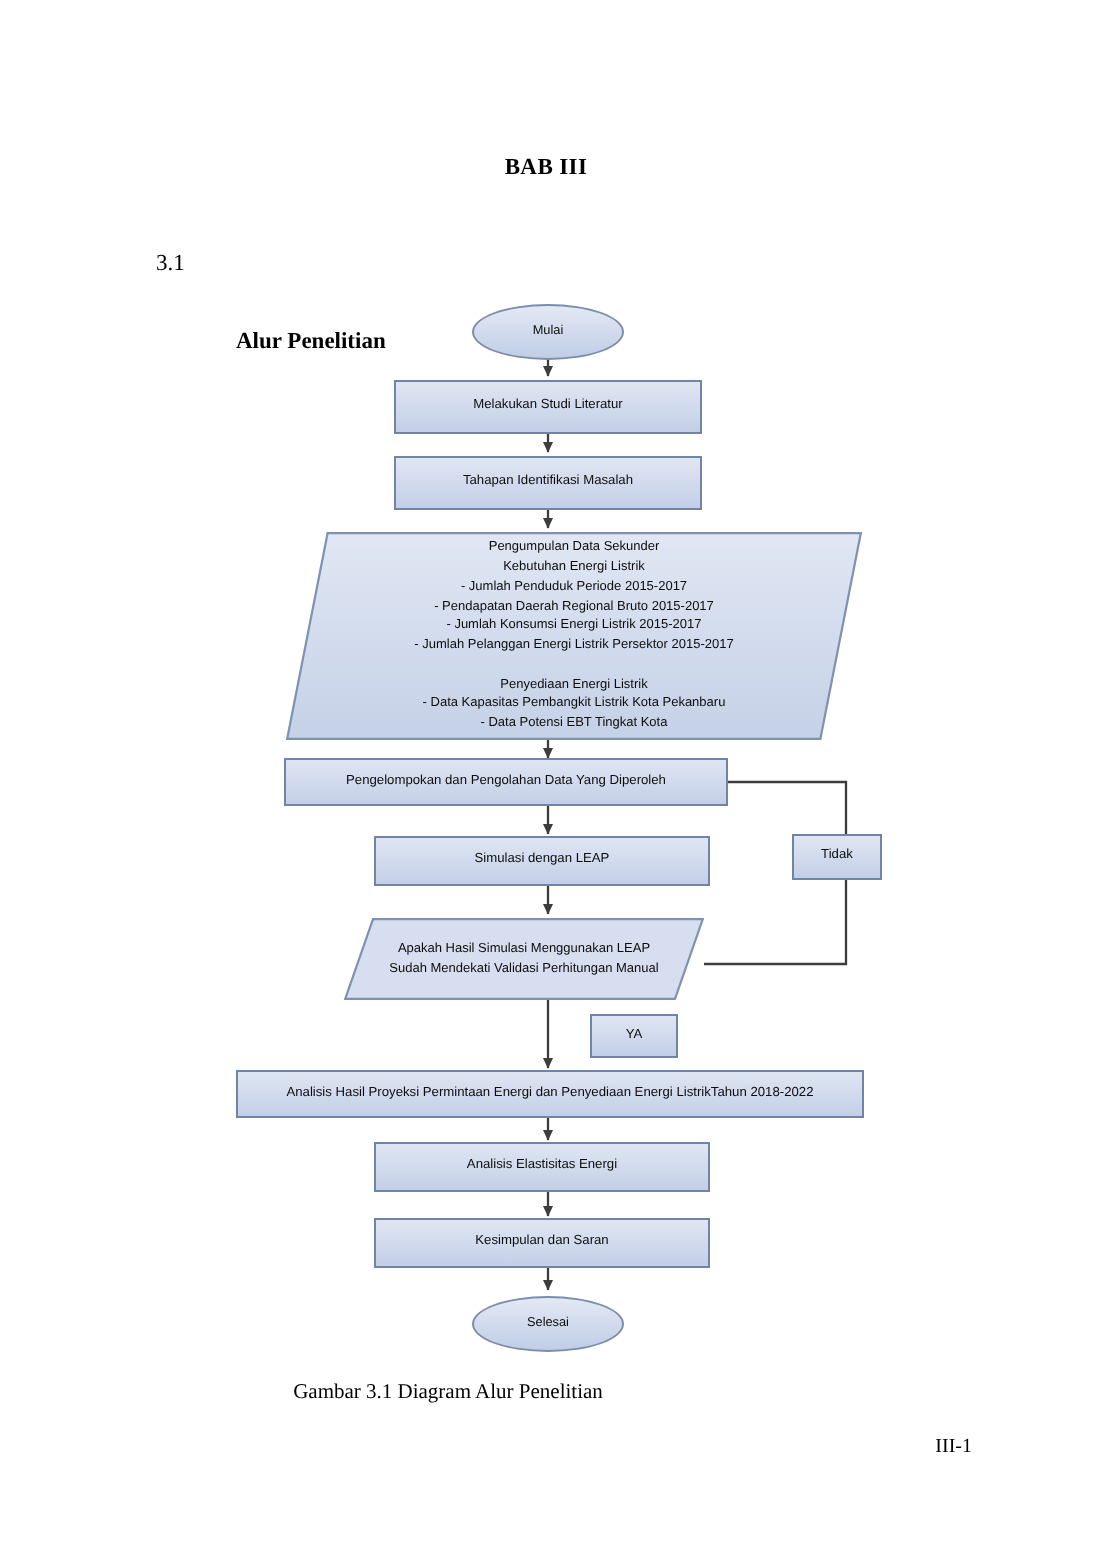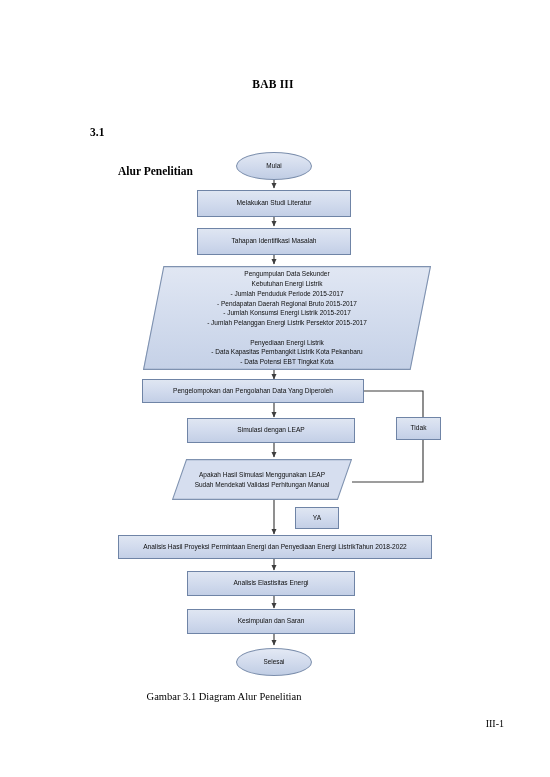--- a/index.html
+++ b/index.html
@@ -32,24 +32,24 @@
     text-align: center;
     font-weight: bold;
     font-family: "Liberation Serif", "DejaVu Serif", serif;
     letter-spacing: 0.2px;
   }
   #chapter-label { top: 78px; font-size: 11.5px; }
   #chapter-title { top: 101px; font-size: 11.5px; }
 
   #section-number {
     position: absolute;
-    left: 90px;
+    left: 78px;
     top: 126px;
     font-size: 11.5px;
-    font-weight: bold;
+    font-weight: normal;
   }
   #section-title {
     position: absolute;
     left: 118px;
     top: 126px;
     font-size: 11.5px;
     font-weight: bold;
     margin-top: 39px;
   }
 
@@ -135,21 +135,21 @@
     position: absolute;
     left: 0;
     top: 691px;
     width: 448px;
     text-align: center;
     font-size: 10.5px;
     font-family: "Liberation Serif", "DejaVu Serif", serif;
   }
   #page-footer {
     position: absolute;
-    right: 46px;
+    right: 64px;
     top: 718px;
     font-size: 10px;
     font-family: "Liberation Serif", "DejaVu Serif", serif;
   }
 
   .multiline {
     white-space: pre-line;
   }
 </style>
 </head>

